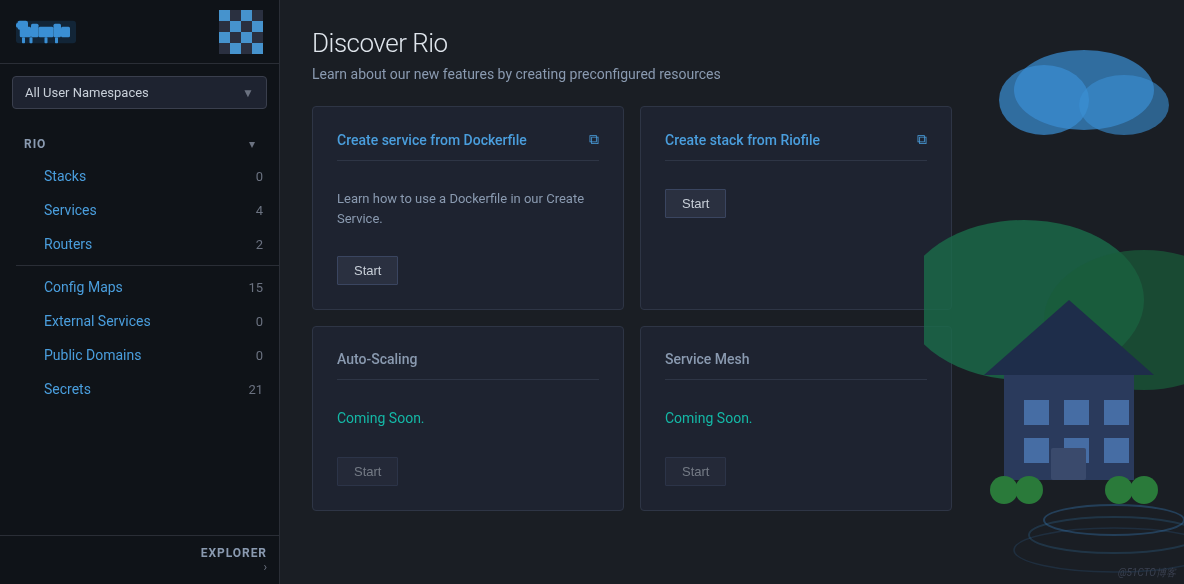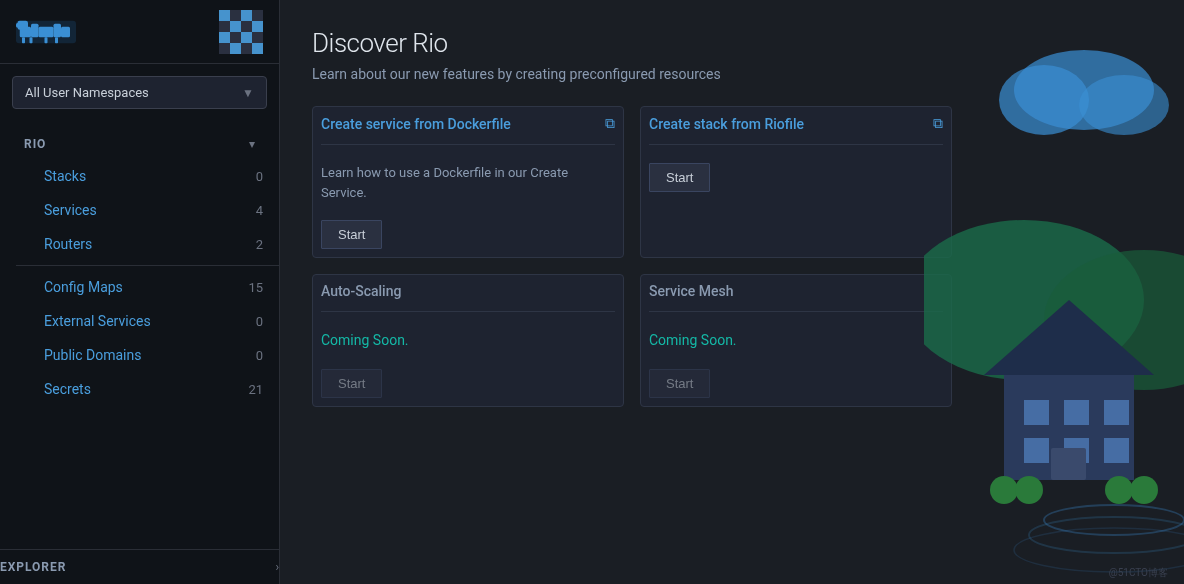--- a/index.html
+++ b/index.html
@@ -115,26 +115,27 @@
     }
 
     .nav-divider {
       border: none;
       border-top: 1px solid #2a2e36;
       margin: 4px 0;
     }
 
     .explorer-section {
       display: flex;
-      align-items: flex-start;
-      justify-content: space-between;
-      padding: 10px 0;
+      align-items: flex-end;
+      justify-content: space-between;
+      padding: 10px 12px;
       cursor: pointer;
       margin-top: auto;
       border-top: 1px solid #2a2e36;
+      flex-direction: column;
     }
 
     .explorer-title {
       color: #8a9ab0;
       font-size: 12px;
       font-weight: 700;
       letter-spacing: 0.08em;
       text-transform: uppercase;
     }
 
@@ -164,24 +165,24 @@
       display: grid;
       grid-template-columns: 1fr 1fr;
       gap: 16px;
       max-width: 640px;
     }
 
     .card {
       background-color: #1e2330;
       border: 1px solid #2e3545;
       border-radius: 4px;
-      padding: 8px;
+      padding: 24px;
       display: flex;
       flex-direction: column;
-      gap: 18px;
+      gap: 28px;
     }
 
     .card-header {
       display: flex;
       align-items: center;
       justify-content: space-between;
       border-bottom: 1px solid #2e3545;
       padding-bottom: 12px;
     }
 
@@ -235,23 +236,24 @@
       top: 0;
       width: 260px;
       height: 584px;
       pointer-events: none;
       overflow: hidden;
     }
 
     .watermark {
       position: absolute;
       bottom: 4px;
-      right: 16px;
+      right: 8px;
       font-size: 10px;
       color: #3a4050;
+      font-style: italic;
     }
   </style>
 </head>
 <body>
 
 <aside class="sidebar">
   <div class="sidebar-header">
 
     <svg class="logo-cow" viewBox="0 0 80 50" fill="none">
       <rect x="0" y="10" width="80" height="30" rx="4" fill="#1e6eb5" opacity="0.2"></rect>

